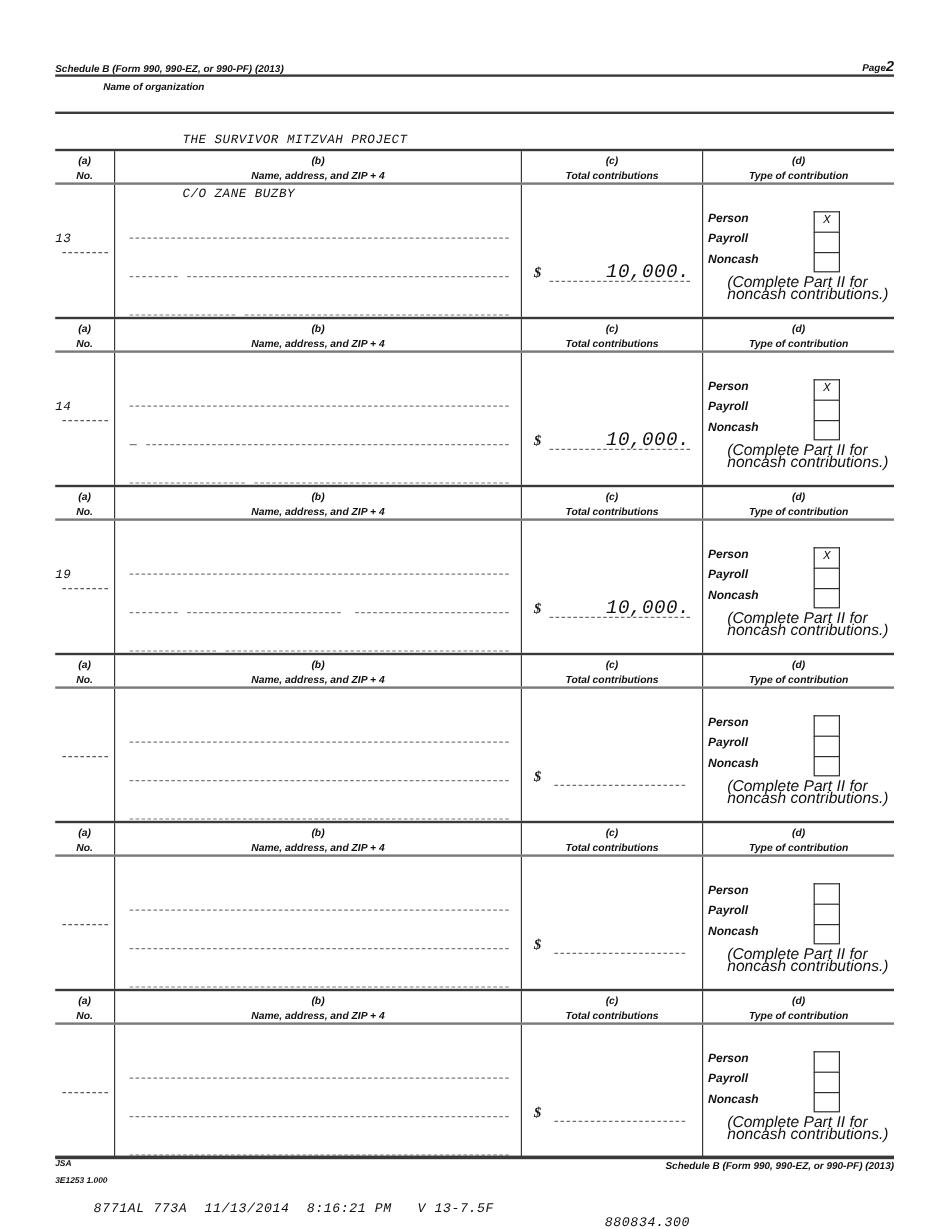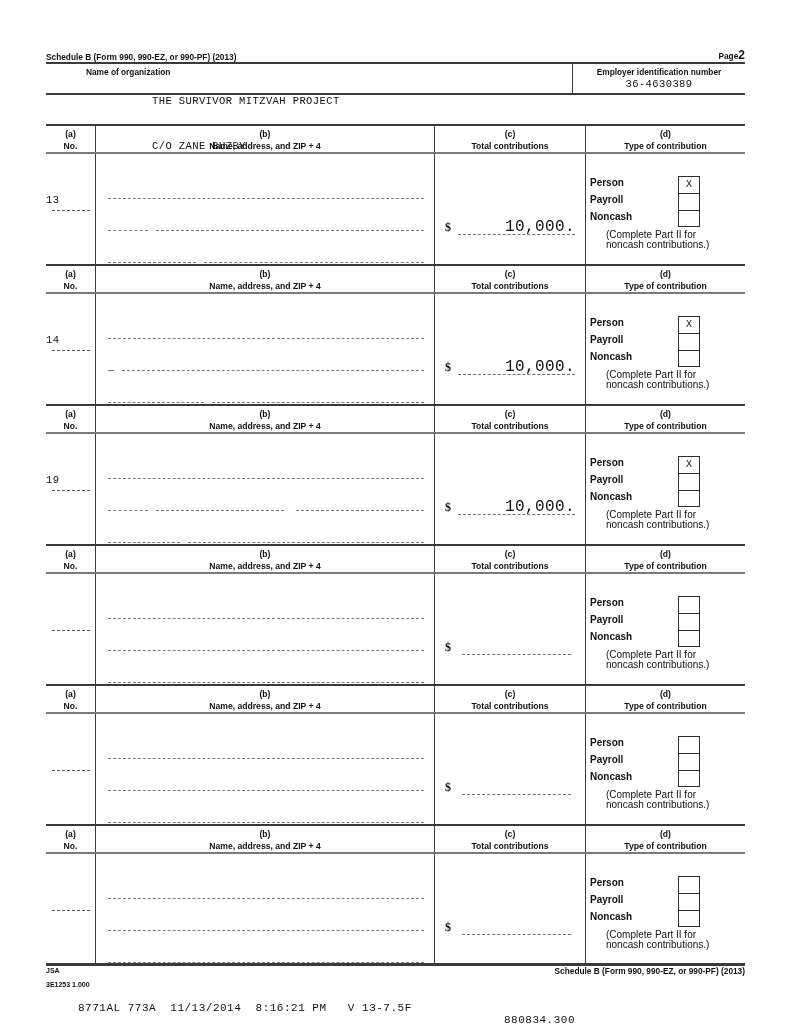--- a/index.html
+++ b/index.html
@@ -3,21 +3,21 @@
 <meta charset="utf-8">
 <title>Schedule B (Form 990) Page 2</title>
 <style>
   html,body{margin:0;padding:0;background:#ffffff;}
   body{
     width:791px;height:1024px;
     font-family:"Liberation Sans", sans-serif;
     color:#111;
     -webkit-font-smoothing:antialiased;
   }
-  .page{position:relative;width:791px;height:1024px;box-sizing:border-box;background:#fff;}
+  .page{position:relative;width:791px;height:1024px;box-sizing:border-box;background:#fff;font-style:italic;}
 
   
   .topbar{
     position:absolute;left:46px;top:48px;width:699px;
     display:flex;justify-content:space-between;align-items:flex-end;
     font-size:8.5px;font-weight:bold;letter-spacing:0px;
   }
   .topbar .left{font-size:8.3px;font-weight:bold;}
   .topbar .right{font-size:8.3px;font-weight:bold;}
   .topbar .right .pgnum{font-size:12px;font-weight:bold;}
@@ -25,21 +25,21 @@
   .hdrline{position:absolute;left:46px;top:62px;width:699px;height:2px;background:#3a3a3a;}
 
   .orgrow{
     position:absolute;left:46px;top:64px;width:699px;height:31px;
     border-bottom:2px solid #3a3a3a;box-sizing:border-box;
   }
   .orgrow .namelabel{
     position:absolute;left:1px;top:3px;font-size:8.3px;font-weight:bold;margin-left:39px;
   }
   .orgrow .namevalue{
-    position:absolute;left:106px;top:0px;
+    position:absolute;left:106px;top:16px;
     font-family:"Liberation Mono", monospace;font-size:10.5px;letter-spacing:0.4px;
     line-height:15px;white-space:pre;
   }
   .orgrow .eindiv{
     position:absolute;left:526px;top:0px;width:173px;height:31px;
     border-left:1px solid #3a3a3a;box-sizing:border-box;text-align:center;
   }
   .orgrow .einlabel{font-size:8.3px;font-weight:bold;margin-top:3px;}
   .orgrow .einvalue{
     font-family:"Liberation Mono", monospace;font-size:10.5px;letter-spacing:0.4px;margin-top:1px;
@@ -93,21 +93,21 @@
   .types{position:absolute;left:4px;top:22px;width:132px;}
   .tline{position:relative;height:17px;font-size:10px;font-weight:bold;}
   .tlabel{position:absolute;left:0;top:1px;}
   .boxstack{position:absolute;left:88px;top:0px;width:22px;}
   .cbox{
     width:22px;height:17px;border:1px solid #2d2d2d;box-sizing:border-box;
     border-bottom:none;text-align:center;font-size:10px;font-weight:normal;
     font-family:"Liberation Mono", monospace;line-height:16px;
   }
   .cbox.last{border-bottom:1px solid #2d2d2d;}
-  .note{position:absolute;left:20px;top:76px;width:140px;font-size:10px;line-height:10px;}
+  .note{position:absolute;left:20px;top:76px;width:140px;font-size:13px;line-height:10px;}
 
   
   .botline{position:absolute;left:46px;top:963px;width:699px;height:2px;background:#3a3a3a;}
   .jsa{position:absolute;left:46px;top:967px;font-size:7px;font-weight:bold;}
   .formid{position:absolute;left:46px;top:981px;font-size:7px;font-weight:bold;}
   .schedfoot{position:absolute;right:46px;top:966px;font-size:8.3px;font-weight:bold;}
   .dataline{
     position:absolute;left:46px;top:990px;width:699px;
     font-family:"Liberation Mono", monospace;font-size:11px;letter-spacing:0.5px;white-space:pre;
   }
@@ -123,24 +123,20 @@
     <span class="left">Schedule B (Form 990, 990-EZ, or 990-PF) (2013)</span>
     <span class="right"><span>Page</span><span class="pgnum">2</span></span>
   </div>
   <div class="hdrline"></div>
 
   <div class="orgrow">
     <span class="namelabel">Name of organization</span>
     <div class="namevalue">
       <div>THE SURVIVOR MITZVAH PROJECT</div>
       <div>C/O ZANE BUZBY</div>
-    </div>
-    <div class="eindiv">
-      <div class="einlabel">Employer identification number</div>
-      <div class="einvalue">36-4630389</div>
     </div>
   </div>
 
 
   <div class="tbl">
       <div class="block">
         <div class="hrow">
           <div class="c-a">
             <div class="hcell">
               <span class="l1">(a)</span>

